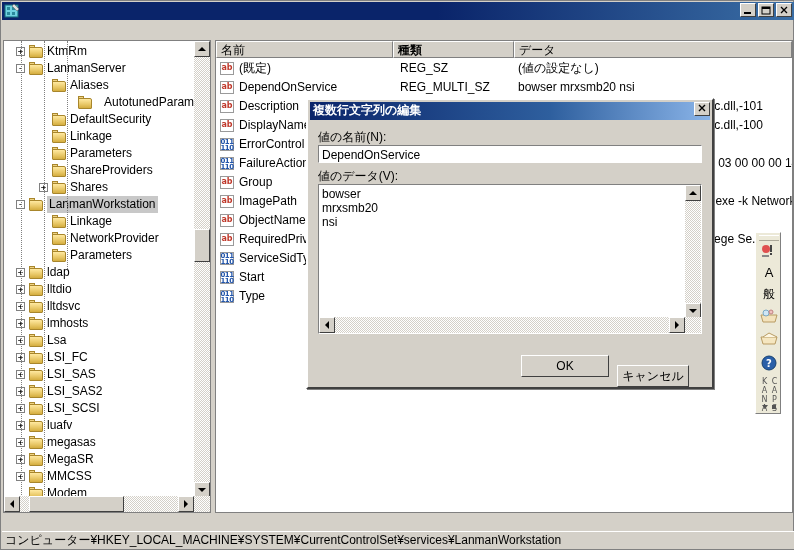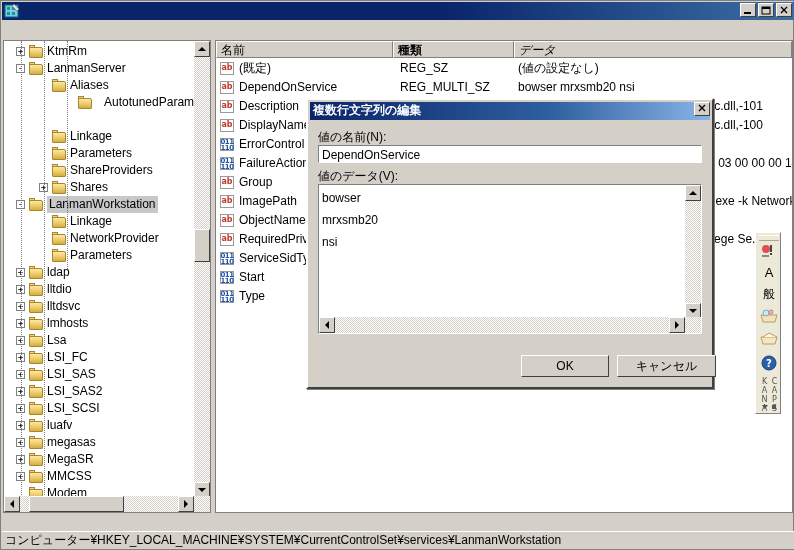--- a/index.html
+++ b/index.html
@@ -117,21 +117,21 @@
     font-weight:bold;color:#000;font-family:"DejaVu Sans",sans-serif;}
   .dlg-label{position:absolute;font-size:12px;color:#000;white-space:nowrap;}
   .dlg-input{position:absolute;background:#fff;box-sizing:border-box;
     border-top:1px solid #808080;border-left:1px solid #808080;
     border-right:1px solid #fff;border-bottom:1px solid #fff;
     font-size:12px;padding:2px 3px;white-space:nowrap;overflow:hidden;
     font-family:"Liberation Sans",sans-serif;}
   .dlg-textarea{position:absolute;background:#fff;box-sizing:border-box;
     border-top:1px solid #808080;border-left:1px solid #808080;
     border-right:1px solid #fff;border-bottom:1px solid #fff;overflow:hidden;}
-  .ta-text{position:absolute;left:3px;top:2px;font-size:12px;line-height:22px;
+  .ta-text{position:absolute;left:3px;top:2px;font-size:12px;line-height:14px;
     font-family:"Liberation Sans",sans-serif;white-space:pre;}
   .dlg-btn{position:absolute;background:#d4d0c8;box-sizing:border-box;
     border-top:1px solid #fff;border-left:1px solid #fff;
     border-right:1px solid #404040;border-bottom:1px solid #404040;
     font-size:12px;text-align:center;}
   .dlg-btn .inner{position:absolute;left:0;right:0;top:0;bottom:0;
     display:flex;align-items:center;justify-content:center;
     border:1px solid transparent;}
 
   
@@ -218,20 +218,28 @@
             <span class="tlabel">Aliases</span>
           </div>
           <div class="trow" style="top: 53px; left: 53px; gap: 8px;">
             <span class="tspacer"></span>
             <span class="folder">
               <span class="ft"></span>
               <span class="fb"></span>
             </span>
             <span class="tlabel">AutotunedParamet</span>
           </div>
+          <div class="trow" style="top: 70px; left: 35px;">
+            <span class="tspacer"></span>
+            <span class="folder">
+              <span class="ft"></span>
+              <span class="fb"></span>
+            </span>
+            <span class="tlabel">DefaultSecurity</span>
+          </div>
           <div class="trow" style="top: 87px; left: 35px;">
             <span class="tspacer"></span>
             <span class="folder">
               <span class="ft"></span>
               <span class="fb"></span>
             </span>
             <span class="tlabel">Linkage</span>
           </div>
           <div class="trow" style="top: 104px; left: 35px;">
             <span class="tspacer"></span>
@@ -426,21 +434,21 @@
         </div>
       </div>
     </div>
 
     <div class="splitter"></div>
 
     <div class="list-pane">
       <div class="lv-header">
         <div class="lv-col" style="width:177px;">名前</div>
         <div class="lv-col" style="width:121px;font-weight:bold;">種類</div>
-        <div class="lv-col" style="width:278px;font-style:italic;">データ</div>
+        <div class="lv-col" style="width:278px;">データ</div>
       </div>
       <div id="list-rows">
           <div class="lrow" style="top: 18px; left: 2px; width: 574px;">
             <span class="vicon ab" style="left: 2px;">
               <span class="bx"></span>
               <span class="tx">ab</span>
             </span>
             <span class="lname">(既定)</span>
             <span class="ltype">REG_SZ</span>
             <span class="ldata">(値の設定なし)</span>
@@ -613,21 +621,21 @@
         </div>
         <div class="sb-btn" style="right:16px;top:0;width:16px;height:16px;">
           <i class="arw rt"></i>
         </div>
       </div>
     </div>
 
     <div class="dlg-btn" style="left:213px;top:255px;width:88px;height:22px;">
       <span class="inner">OK</span>
     </div>
-    <div class="dlg-btn" style="left:309px;top:255px;width:99px;height:22px;">
+    <div class="dlg-btn" style="left:309px;top:265px;width:72px;height:22px;">
       <span class="inner">キャンセル</span>
     </div>
   </div>
 
   <div class="ime">
     <div class="ime-grip"></div>
     <div class="ime-btn" style="top:8px;">
       <svg width="18" height="16" viewBox="0 0 18 16">
         <circle cx="6" cy="6" r="4" fill="#e05050"></circle>
         <rect x="10" y="2" width="2" height="7" fill="#444"></rect>

